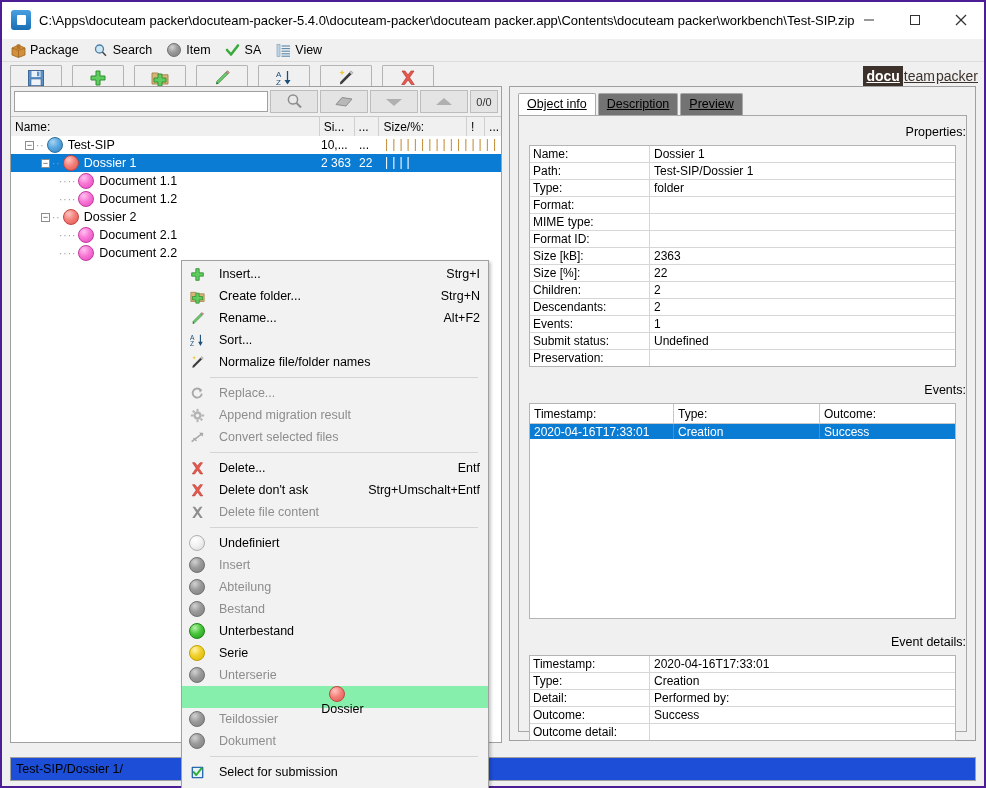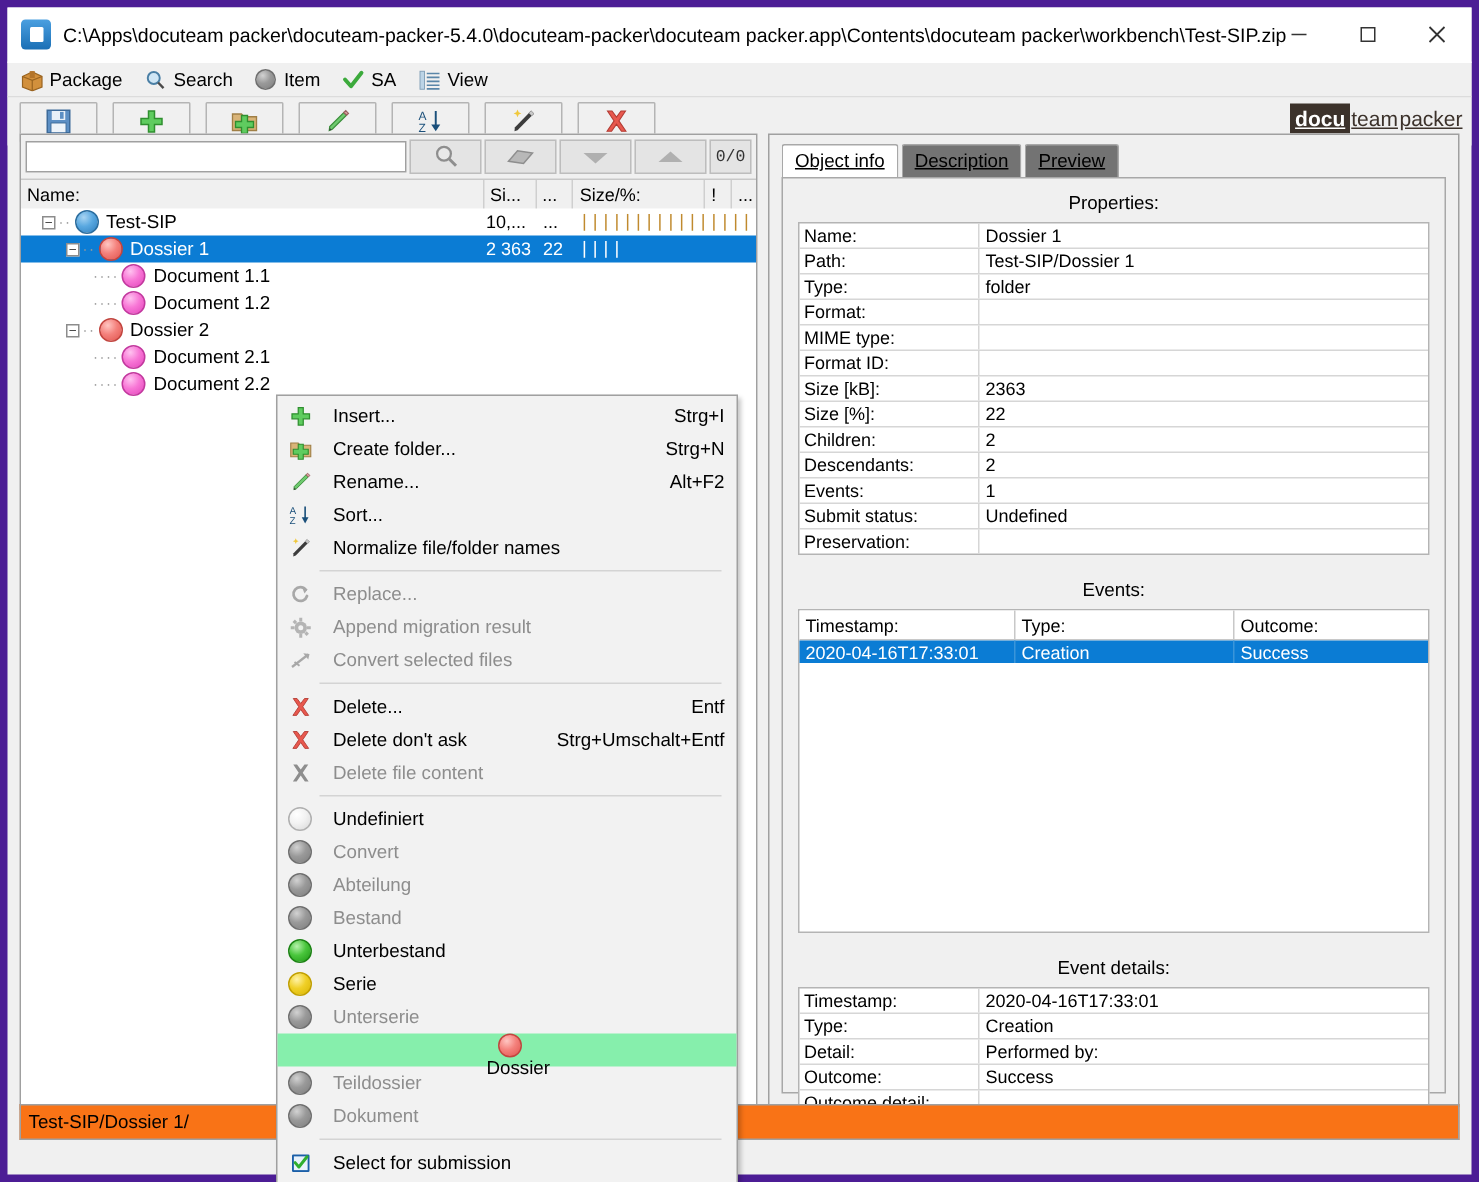--- a/index.html
+++ b/index.html
@@ -3,21 +3,21 @@
 <meta charset="utf-8">
 <style>
   html,body{margin:0;padding:0;}
   body{
     width:986px;height:788px;overflow:hidden;
     font-family:"Liberation Sans", sans-serif;
     font-size:12px;color:#000;background:#f0f0f0;
   }
   .win{
     position:relative;width:986px;height:788px;box-sizing:border-box;
-    border:5px solid #4c1d95;background:#f0f0f0;
+    border:2px solid #4c1d95;background:#f0f0f0;
   }
   
   .titlebar{
     height:36px;background:#ffffff;display:flex;align-items:center;
     border-bottom:1px solid #ffffff;position:relative;
   }
   .app-icon{
     width:20px;height:20px;margin-left:9px;margin-right:8px;border-radius:3px;
     background:linear-gradient(#4a9fe0,#1a6fb5);display:flex;align-items:center;
     justify-content:center;flex:none;
@@ -67,21 +67,21 @@
   .search-input{
     flex:1;height:21px;border:1px solid #a0a0a0;background:#fff;box-sizing:border-box;
     font-family:"Liberation Sans",sans-serif;font-size:12px;padding:0 3px;outline:none;
   }
   .sb-btn{
     width:48px;height:23px;border:1px solid #bdbdbd;background:#e4e4e4;
     margin-left:2px;display:flex;align-items:center;justify-content:center;box-sizing:border-box;
   }
   .sb-count{
     width:28px;height:23px;border:1px solid #bdbdbd;background:#e4e4e4;margin-left:2px;
-    display:flex;align-items:center;justify-content:center;font-size:11px;color:#333;box-sizing:border-box;font-family:Liberation Mono, monospace;
+    display:flex;align-items:center;justify-content:center;font-size:11px;color:#333;box-sizing:border-box;
   }
   
   .tree-head{display:flex;height:20px;background:#f0f0f0;border-top:1px solid #c8c8c8;border-bottom:1px solid #c8c8c8;}
   .th{
     display:flex;align-items:center;padding-left:4px;font-size:12px;color:#000;
     border-right:1px solid #cfcfcf;box-sizing:border-box;overflow:hidden;white-space:nowrap;
   }
   
   .tree{background:#fff;position:absolute;left:0;right:0;top:49px;bottom:0;overflow:hidden;}
   .trow{display:flex;align-items:center;height:18px;position:relative;white-space:nowrap;}
@@ -98,36 +98,36 @@
   .ball.pink{background:radial-gradient(circle at 35% 28%, #ffc2f0 0%, #f877d6 45%, #e345bc 100%);border:1px solid #c2399e;}
   .ball.grey{background:radial-gradient(circle at 35% 28%, #d2d2d2 0%, #9a9a9a 45%, #7e7e7e 100%);border:1px solid #6f6f6f;}
   .ball.green{background:radial-gradient(circle at 35% 28%, #b6f2ac 0%, #49c63c 45%, #1f9616 100%);border:1px solid #1c8414;}
   .ball.yellow{background:radial-gradient(circle at 35% 28%, #fff3a8 0%, #f0d028 45%, #d9b400 100%);border:1px solid #c2a000;}
   .ball.white{background:radial-gradient(circle at 35% 28%, #ffffff 0%, #f2f2f2 45%, #d8d8d8 100%);border:1px solid #b0b0b0;}
   .tlabel{margin-left:5px;font-size:12.5px;}
   .tsize{position:absolute;font-size:12px;}
   .bars{letter-spacing:0px;font-size:12px;color:#c08a2e;font-family:"Liberation Mono",monospace;}
   
   .statusbar{
-    position:absolute;left:7px;right:7px;bottom:22px;height:24px;
-    border:1px solid #a0a0a0;background:#f97316;display:flex;align-items:center;
+    position:absolute;left:7px;right:7px;bottom:4px;height:24px;
+    border:1px solid #a0a0a0;background:#1d4ed8;display:flex;align-items:center;
     padding-left:5px;font-size:12.5px;box-sizing:border-box;
   }
   
   .tabs{display:flex;padding:6px 0 0 8px;height:22px;text-decoration:underline;}
   .tab{
     padding:3px 8px 3px 8px;border:1px solid #a8a8a8;border-bottom:none;
     background:#737373;font-size:12.5px;margin-right:2px;border-radius:2px 2px 0 0;
   }
   .tab.active{background:#fff;}
   .tabpanel{
     position:absolute;left:8px;right:8px;top:28px;bottom:8px;
     background:#f0f0f0;border:1px solid #a8a8a8;box-sizing:border-box;
   }
-  .sec-title{text-align:center;font-size:12.5px;padding:9px 0 6px 0;}
+  .sec-title{text-align:right;font-size:12.5px;padding:9px 0 6px 0;}
   .grid{margin:0 10px;border:1px solid #b4b4b4;background:#fff;box-sizing:border-box;}
   .grow{display:flex;height:16px;border-bottom:1px solid #d6d6d6;}
   .grow:last-child{border-bottom:none;}
   .gk{width:120px;flex:none;border-right:1px solid #d6d6d6;padding-left:3px;display:flex;align-items:center;font-size:12px;box-sizing:border-box;}
   .gv{flex:1;padding-left:4px;display:flex;align-items:center;font-size:12px;overflow:hidden;white-space:nowrap;}
   .evtbox{margin:0 10px;border:1px solid #b4b4b4;background:#fff;height:216px;box-sizing:border-box;}
   .ehead{display:flex;height:19px;border-bottom:1px solid #c8c8c8;background:#fff;}
   .ehead div{padding-left:4px;display:flex;align-items:center;font-size:12px;border-right:1px solid #c8c8c8;box-sizing:border-box;}
   .erow{display:flex;height:15px;background:#0b7cd4;color:#fff;}
   .erow div{padding-left:4px;display:flex;align-items:center;font-size:12px;border-right:1px solid #3a95da;box-sizing:border-box;}
@@ -631,21 +631,21 @@
       <div class="ctxrow">
         <span class="ctx-ico">
             <span class="ball white"></span>
           </span>
         <span class="ctx-label">Undefiniert</span>
       </div>
       <div class="ctxrow dis">
         <span class="ctx-ico">
             <span class="ball grey"></span>
           </span>
-        <span class="ctx-label">Convert</span>
+        <span class="ctx-label">Insert</span>
       </div>
       <div class="ctxrow dis">
         <span class="ctx-ico">
             <span class="ball grey"></span>
           </span>
         <span class="ctx-label">Abteilung</span>
       </div>
       <div class="ctxrow dis">
         <span class="ctx-ico">
             <span class="ball grey"></span>

